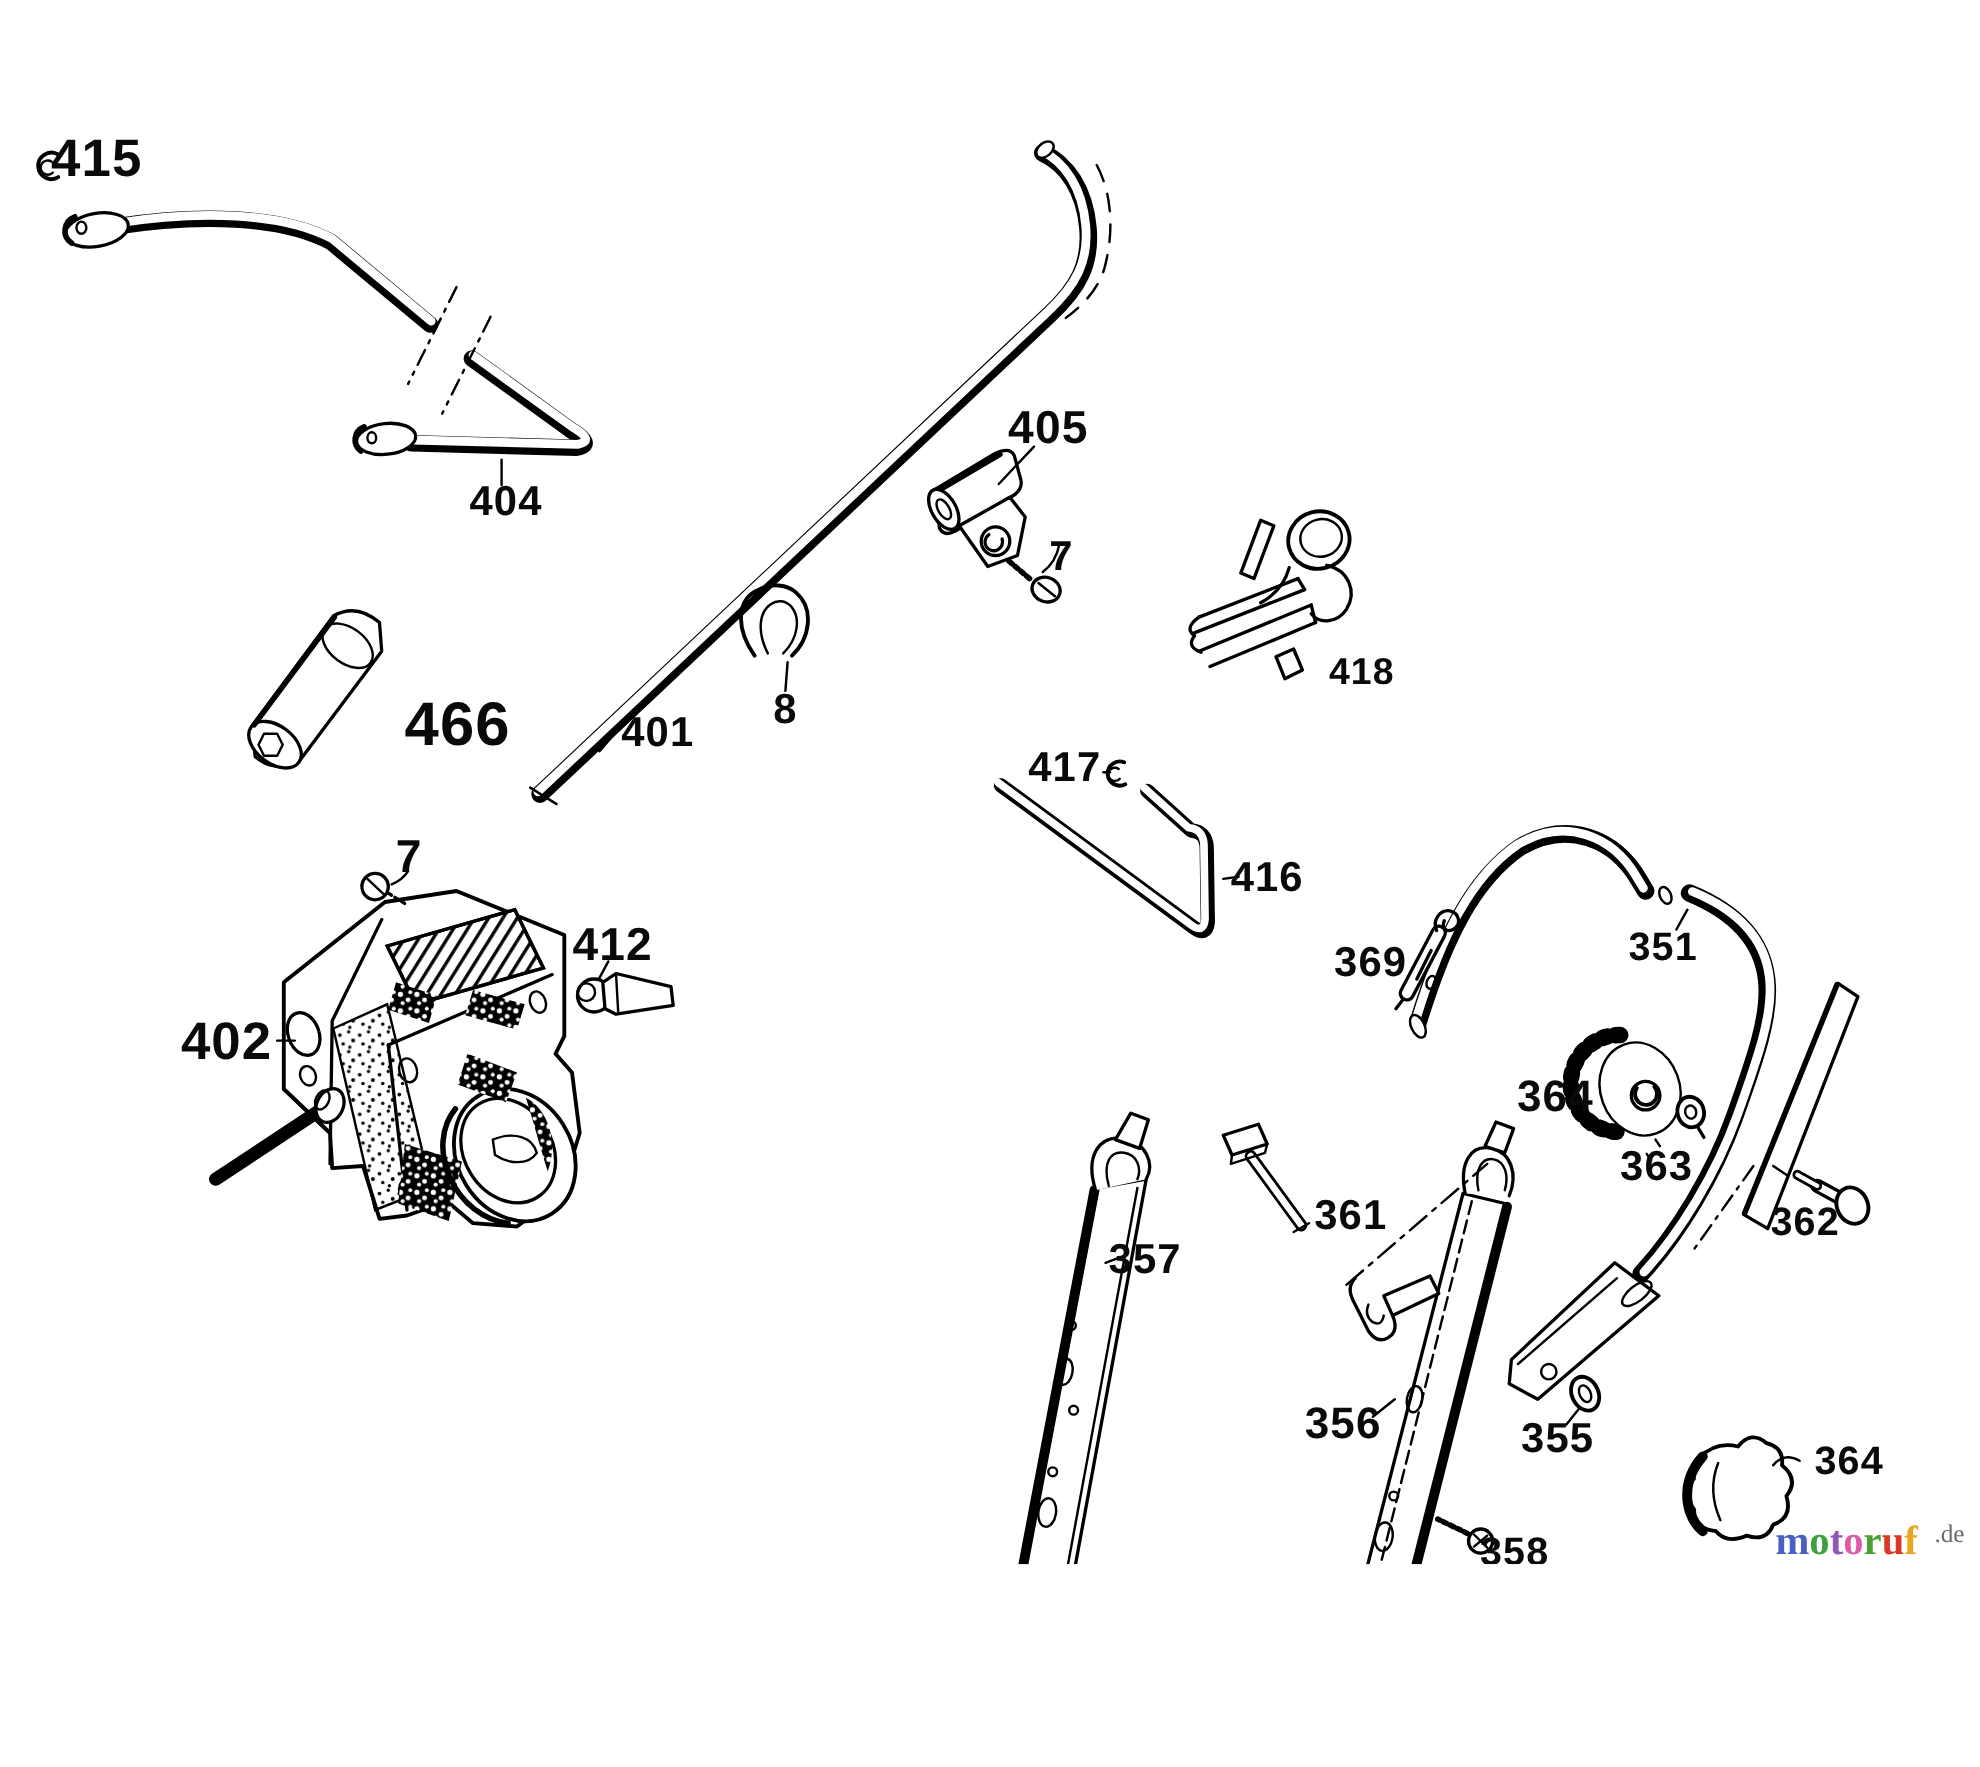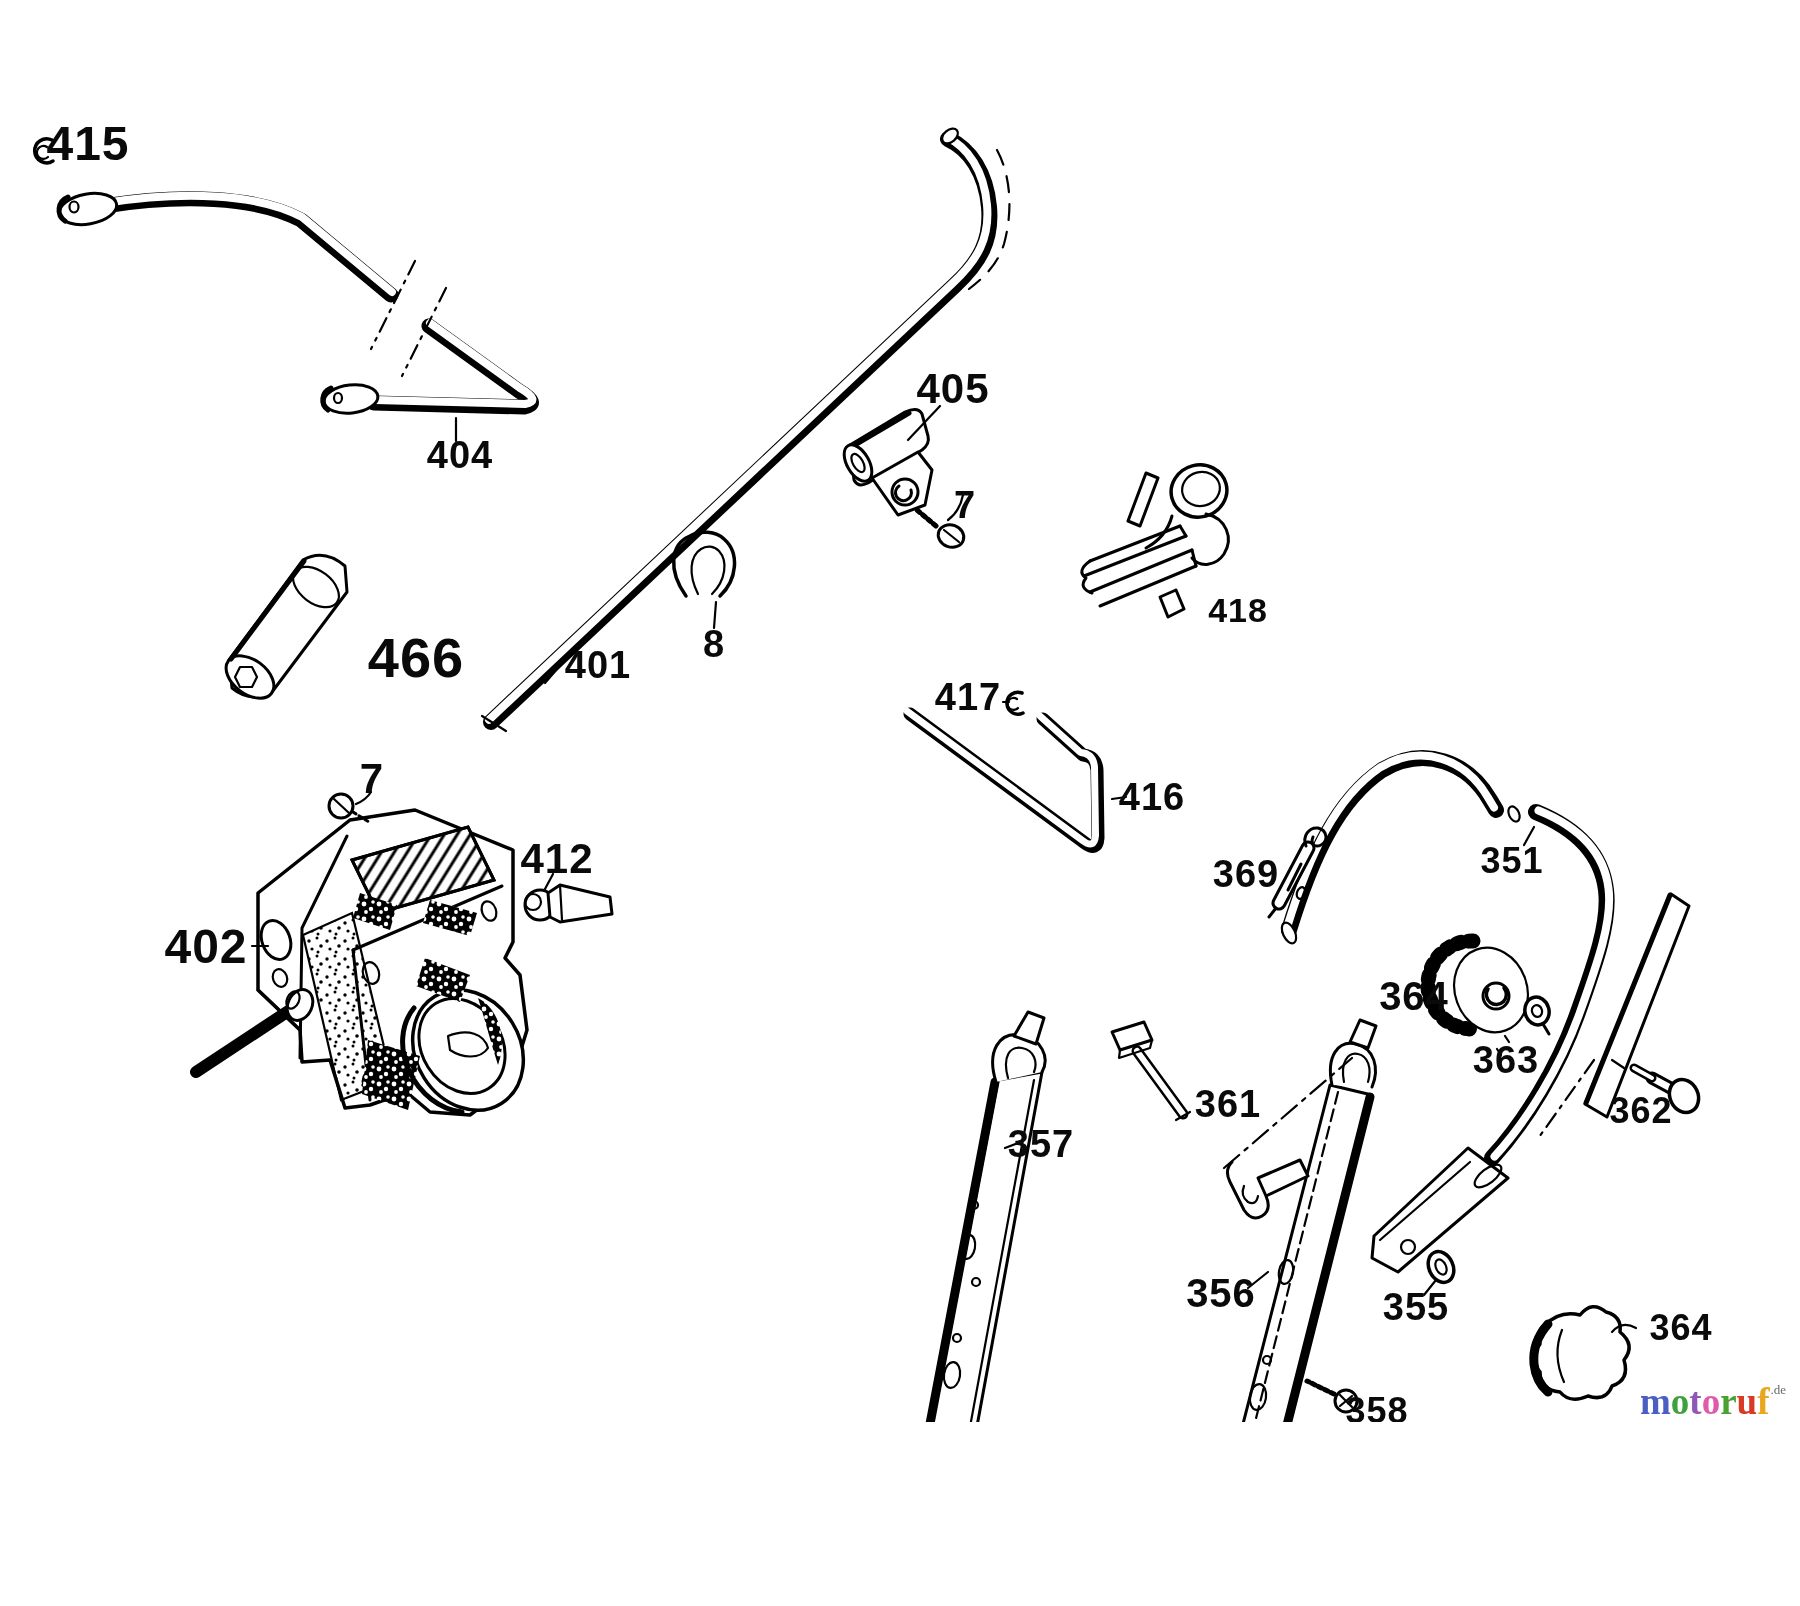--- a/index.html
+++ b/index.html
@@ -8,21 +8,21 @@
   svg{position:absolute;left:0;top:0;}
   .o{stroke:#000;fill:none;stroke-linecap:round;stroke-linejoin:round;}
   .w1{stroke-width:2.2}.w2{stroke-width:3}.w3{stroke-width:3.5}.w4{stroke-width:5}.w6{stroke-width:9}
   .fw{fill:#ffffff}
   .tube{stroke:#000;fill:none;stroke-linecap:round;stroke-linejoin:round;}
   .core{stroke:#fff;fill:none;stroke-linecap:round;stroke-linejoin:round;}
   .lbl{font-family:"Liberation Sans",sans-serif;font-weight:700;fill:#0a0a0a;letter-spacing:1px;}
   .watermark{position:absolute;right:14px;bottom:2px;display:flex;align-items:baseline;
              font-family:"Liberation Serif",serif;font-weight:700;}
   .watermark span{font-size:37px;line-height:1;}
-  .watermark .wm-suffix{font-size:13px;font-weight:400;margin-left:1px;}
+  .watermark .wm-suffix{font-size:23px;font-weight:400;margin-left:15px;}
 </style>
 </head>
 <body>
 
 <div class="page">
 <svg width="1800" height="1606" viewBox="0 0 1800 1606">
   <defs>
     <pattern id="hatch" width="11" height="11" patternUnits="userSpaceOnUse" patternTransform="rotate(32)">
       <path d="M5,0 V11" stroke="#000" stroke-width="3"></path>
     </pattern>

